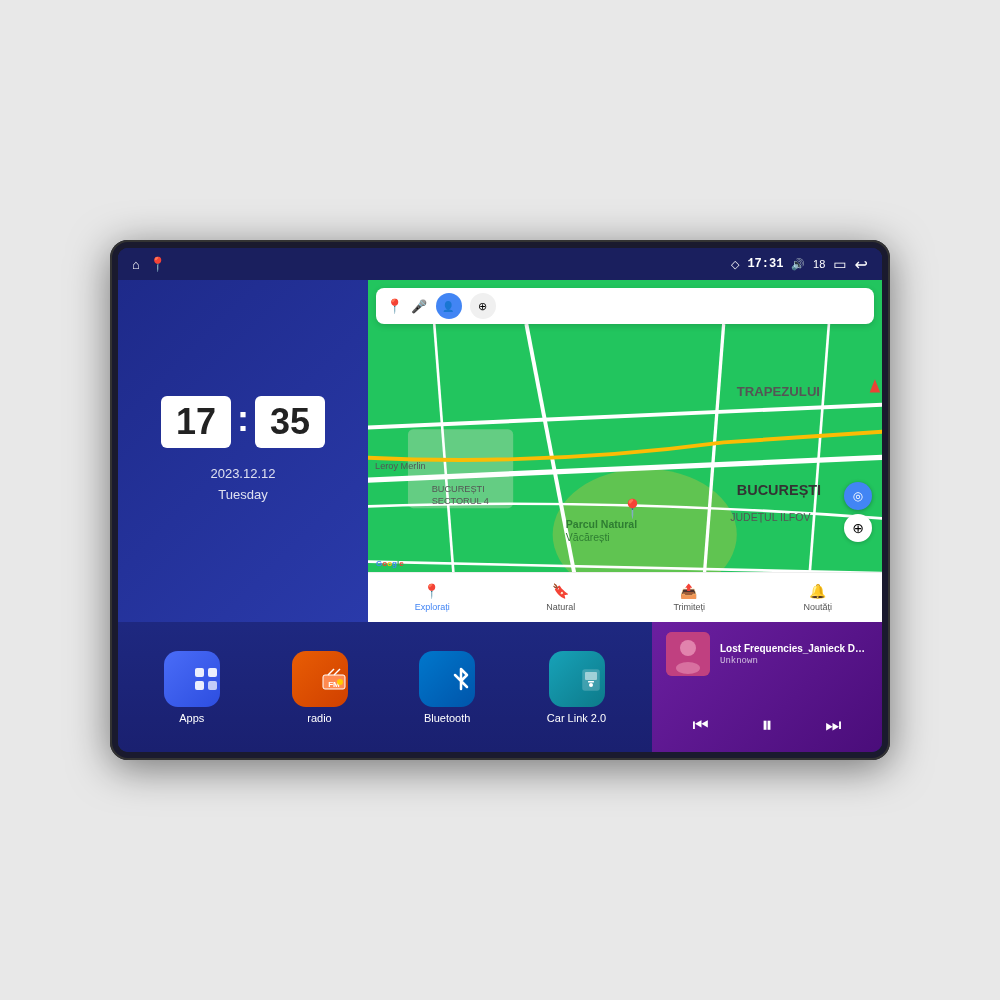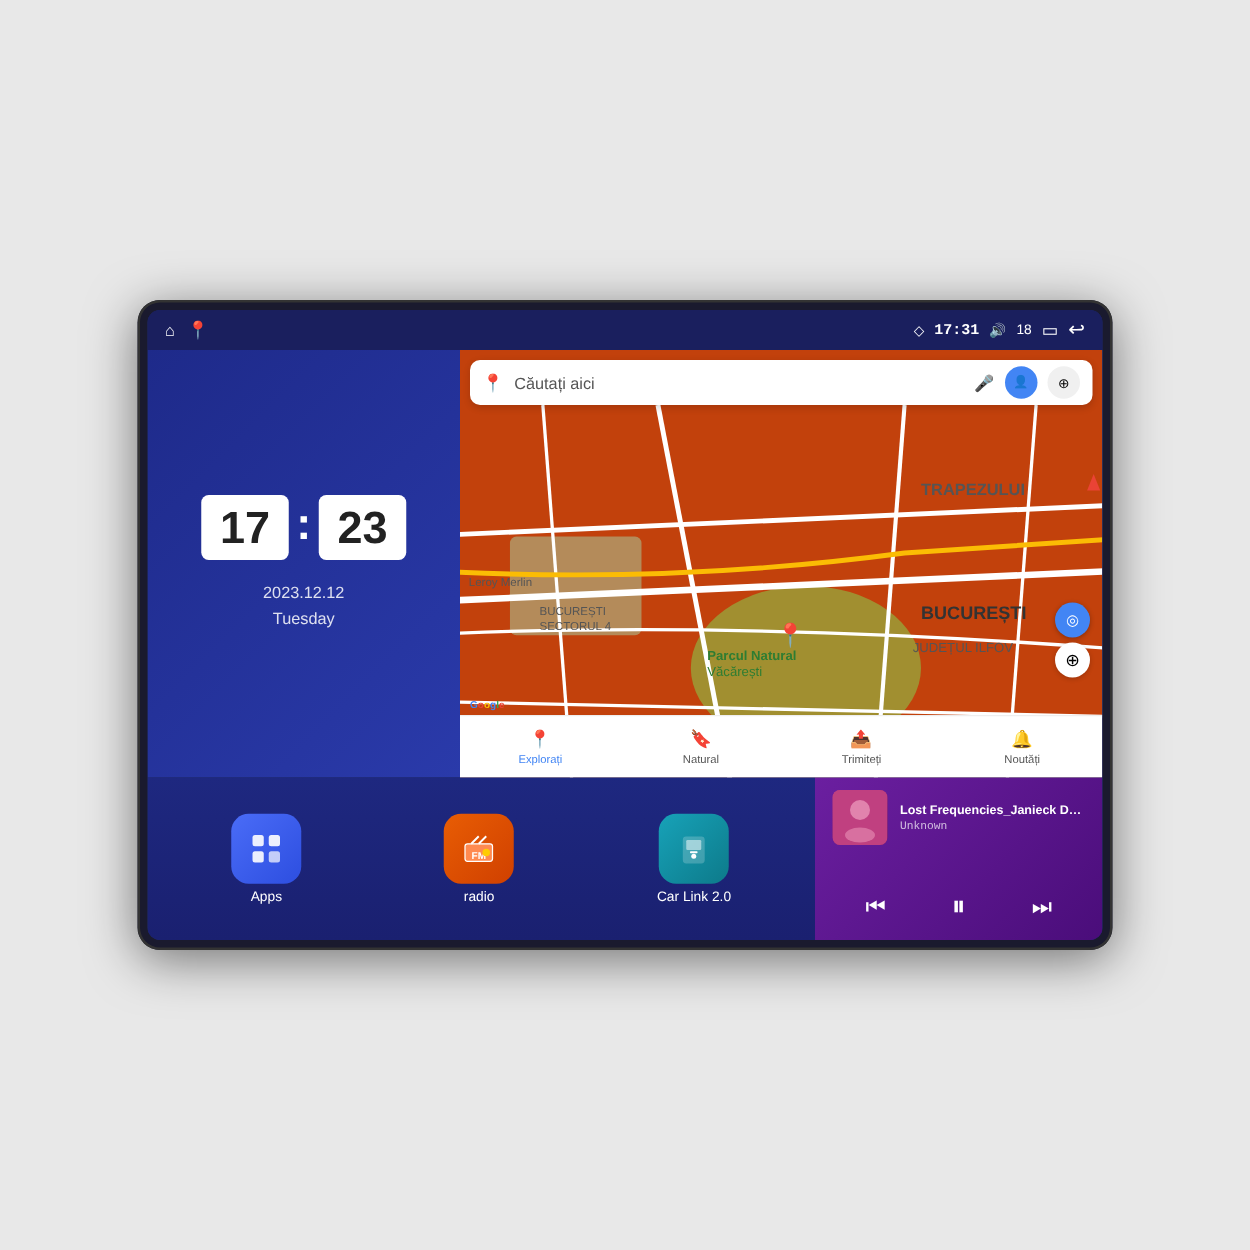--- a/index.html
+++ b/index.html
@@ -156,21 +156,21 @@
       border-radius: 50%;
       background: #f0f0f0;
       display: flex;
       align-items: center;
       justify-content: center;
       font-size: 11px;
     }
     .map-bg {
       position: absolute;
       inset: 0;
-      background: #c2410c;
+      background: #22c55e;
     }
     .map-bottom-bar {
       position: absolute;
       bottom: 0;
       left: 0;
       right: 0;
       height: 50px;
       background: white;
       border-top: 1px solid #eee;
       display: flex;
@@ -216,21 +216,21 @@
       align-items: center;
       gap: 5px;
       cursor: pointer;
     }
     .app-icon {
       width: 56px;
       height: 56px;
       border-radius: 14px;
       display: flex;
       align-items: center;
-      justify-content: center;
+      justify-content: flex-end;
       font-size: 24px;
     }
     .app-label {
       color: white;
       font-size: 11px;
       text-align: center;
     }
 
     
     .icon-apps { background: linear-gradient(135deg, #4a6cf7, #2d4ee0); }
@@ -363,21 +363,21 @@
       </div>
     </div>
 
     <div class="main-area">
       <div class="top-section">
 
         <div class="clock-widget">
           <div class="clock-display">
             <div class="clock-block">17</div>
             <div class="clock-colon">:</div>
-            <div class="clock-block">23</div>
+            <div class="clock-block">35</div>
           </div>
           <div class="clock-date">
             <span>2023.12.12</span><br>
             <span>Tuesday</span>
           </div>
         </div>
 
         <div class="map-widget">
 
           <div class="map-bg">
@@ -409,21 +409,20 @@
               <text x="78" y="137" font-size="7" fill="#555">SECTORUL 4</text>
 
               <text x="222" y="145" font-size="14" fill="#4285f4">📍</text>
 
               <polygon points="415,42 411,52 419,52" fill="#ea4335"></polygon>
             </svg>
           </div>
 
           <div class="map-search-bar">
             <span style="color:#4285f4; font-size:14px;">📍</span>
-            <span class="map-search-text">Căutați aici</span>
             <div class="map-search-icons">
               <span style="font-size:13px; color:#555;">🎤</span>
               <div class="map-icon-circle" style="background:#4285f4; color:white; font-size:10px;">👤</div>
               <div class="map-icon-circle">⊕</div>
             </div>
           </div>
 
           <div class="google-logo">
             <span>G</span><span>o</span><span>o</span><span>g</span><span>l</span><span>e</span>
           </div>
@@ -476,20 +475,28 @@
                 <rect x="3" y="10" width="22" height="14" rx="2" fill="none" stroke="white" stroke-width="1"></rect>
                 <text x="14" y="22" text-anchor="middle" font-size="8" fill="white" font-weight="bold">FM</text>
                 <circle cx="20" cy="17" r="3" fill="#ffcc02"></circle>
                 <line x1="8" y1="10" x2="14" y2="4" stroke="white" stroke-width="1.5"></line>
                 <line x1="14" y1="10" x2="20" y2="4" stroke="white" stroke-width="1.5"></line>
               </svg>
             </div>
             <span class="app-label">radio</span>
           </div>
 
+          <div class="app-item">
+            <div class="app-icon icon-bluetooth">
+              <svg width="28" height="28" viewBox="0 0 28 28" fill="none">
+                <path d="M14 4 L20 10 L14 16 L20 22 M14 4 L14 24 M14 16 L8 10" stroke="white" stroke-width="2.5" stroke-linecap="round" stroke-linejoin="round"></path>
+              </svg>
+            </div>
+            <span class="app-label">Bluetooth</span>
+          </div>
 
           <div class="app-item">
             <div class="app-icon icon-carlink">
               <svg width="28" height="28" viewBox="0 0 28 28" fill="none">
                 <rect x="6" y="5" width="16" height="20" rx="2" fill="white" opacity="0.2" stroke="white" stroke-width="1.5"></rect>
                 <rect x="8" y="7" width="12" height="8" rx="1" fill="white" opacity="0.5"></rect>
                 <circle cx="14" cy="20" r="2" fill="white"></circle>
                 <rect x="11" y="16" width="6" height="1.5" rx="0.5" fill="white"></rect>
               </svg>
             </div>

